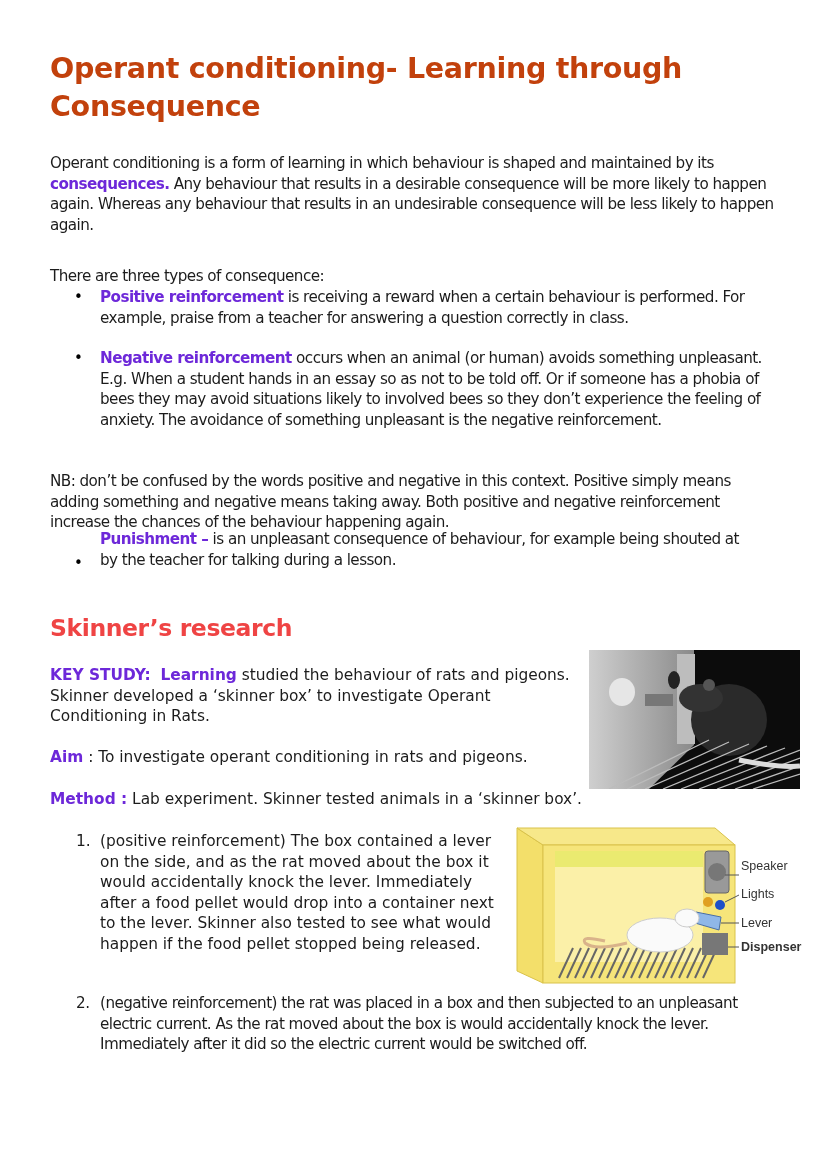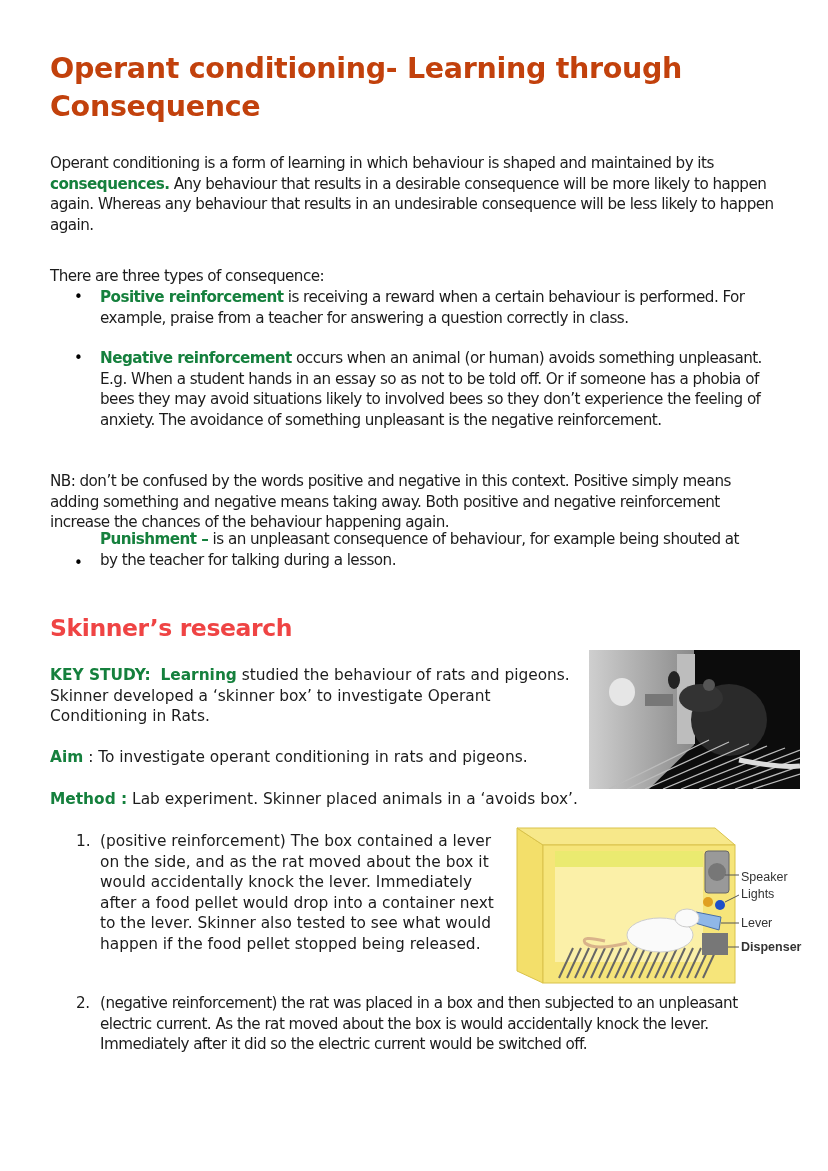--- a/index.html
+++ b/index.html
@@ -3,21 +3,21 @@
 <meta charset="utf-8">
 <style>
   html, body { margin: 0; padding: 0; background: #ffffff; }
   body { width: 828px; height: 1171px; position: relative; overflow: hidden;
          font-family: "DejaVu Sans", sans-serif; color: #1a1a1a; }
   h1 { position: absolute; left: 50px; top: 50px; margin: 0; width: 720px;
        font-family: "DejaVu Sans", sans-serif; font-weight: bold; font-size: 28.5px;
        line-height: 38px; letter-spacing: -0.3px; color: #c2410c; }
   .p { position: absolute; left: 50px; margin: 0; font-size: 15.2px; line-height: 20.6px;
        letter-spacing: -0.55px; color: #1c1c1c; }
-  .p b, .li b { color: #15803d; }
+  .p b, .li b { color: #6d28d9; }
   .li { position: absolute; left: 100px; margin: 0; font-size: 15.2px; line-height: 20.6px;
         letter-spacing: -0.55px; color: #1c1c1c; }
   .bullet { position: absolute; left: 74px; font-size: 15px; line-height: 20.6px; color: #000; }
   .num { position: absolute; left: 76px; font-size: 15.2px; line-height: 20.6px; color: #1c1c1c; letter-spacing:-0.5px; }
   h2 { position: absolute; left: 50px; top: 614px; margin: 0; font-size: 23.5px; font-weight: bold;
        letter-spacing: -0.4px; color: #ef4444; }
   .wide { letter-spacing: 0px; font-size: 15.4px; }
   .photo { position: absolute; left: 589px; top: 650px; width: 211px; height: 139px; background: #111; overflow: hidden; }
   .diagram { position: absolute; left: 515px; top: 823px; width: 290px; height: 165px; }
   .lbl { position: absolute; font-family: "Liberation Sans", sans-serif; font-size: 12.5px; color: #333; }
@@ -41,21 +41,21 @@
 
 <span class="bullet" style="top:553px;">•</span>
 <p class="li" style="top:529px; width:640px;"><b>Punishment –</b><span> is an unpleasant consequence of behaviour, for example being shouted at by the teacher for talking during a lesson.</span></p>
 
 <h2>Skinner’s research</h2>
 
 <p class="p wide" style="top:665px; width:520px;"><b>KEY STUDY:</b>&nbsp; <b>Learning</b><span> studied the behaviour of rats and pigeons. Skinner developed a ‘skinner box’ to investigate Operant Conditioning in Rats.</span></p>
 
 <p class="p wide" style="top:747px; width:520px;"><b>Aim</b><span> : To investigate operant conditioning in rats and pigeons.</span></p>
 
-<p class="p wide" style="top:789px; width:600px;"><b>Method :</b><span> Lab experiment. Skinner placed animals in a ‘avoids box’.</span></p>
+<p class="p wide" style="top:789px; width:600px;"><b>Method :</b><span> Lab experiment. Skinner tested animals in a ‘skinner box’.</span></p>
 
 <span class="num wide" style="top:831px;">1.</span>
 <p class="li wide" style="top:831px; width:400px;">(positive reinforcement) The box contained a lever on the side, and as the rat moved about the box it would accidentally knock the lever. Immediately after a food pellet would drop into a container next to the lever. Skinner also tested to see what would happen if the food pellet stopped being released.</p>
 
 <span class="num" style="top:993px;">2.</span>
 <p class="li" style="top:993px; width:690px;">(negative reinforcement) the rat was placed in a box and then subjected to an unpleasant electric current. As the rat moved about the box is would accidentally knock the lever. Immediately after it did so the electric current would be switched off.</p>
 
 <div class="photo">
   <svg width="211" height="139" viewBox="0 0 211 139">
     <defs>
@@ -125,17 +125,17 @@
     <ellipse cx="145" cy="112" rx="33" ry="17" fill="#fafafa" stroke="#ccc"></ellipse>
     <ellipse cx="172" cy="95" rx="12" ry="9" fill="#fafafa" stroke="#ccc"></ellipse>
     <path d="M112,120 Q80,128 70,120 Q65,112 90,118" stroke="#d9b38a" stroke-width="3" fill="none"></path>
     <g stroke="#555" stroke-width="1">
       <line x1="210" y1="52" x2="224" y2="52"></line>
       <line x1="210" y1="79" x2="224" y2="72"></line>
       <line x1="206" y1="100" x2="224" y2="100"></line>
       <line x1="213" y1="124" x2="224" y2="124"></line>
     </g>
   </svg>
-  <span class="lbl" style="left:226px; top:47px;">Speaker</span>
+  <span class="lbl" style="left:226px; top:36px;">Speaker</span>
   <span class="lbl" style="left:226px; top:64px;">Lights</span>
   <span class="lbl" style="left:226px; top:93px;">Lever</span>
   <span class="lbl" style="left:226px; top:117px;font-weight:bold;">Dispenser</span>
 </div>
 
 </body></html>

